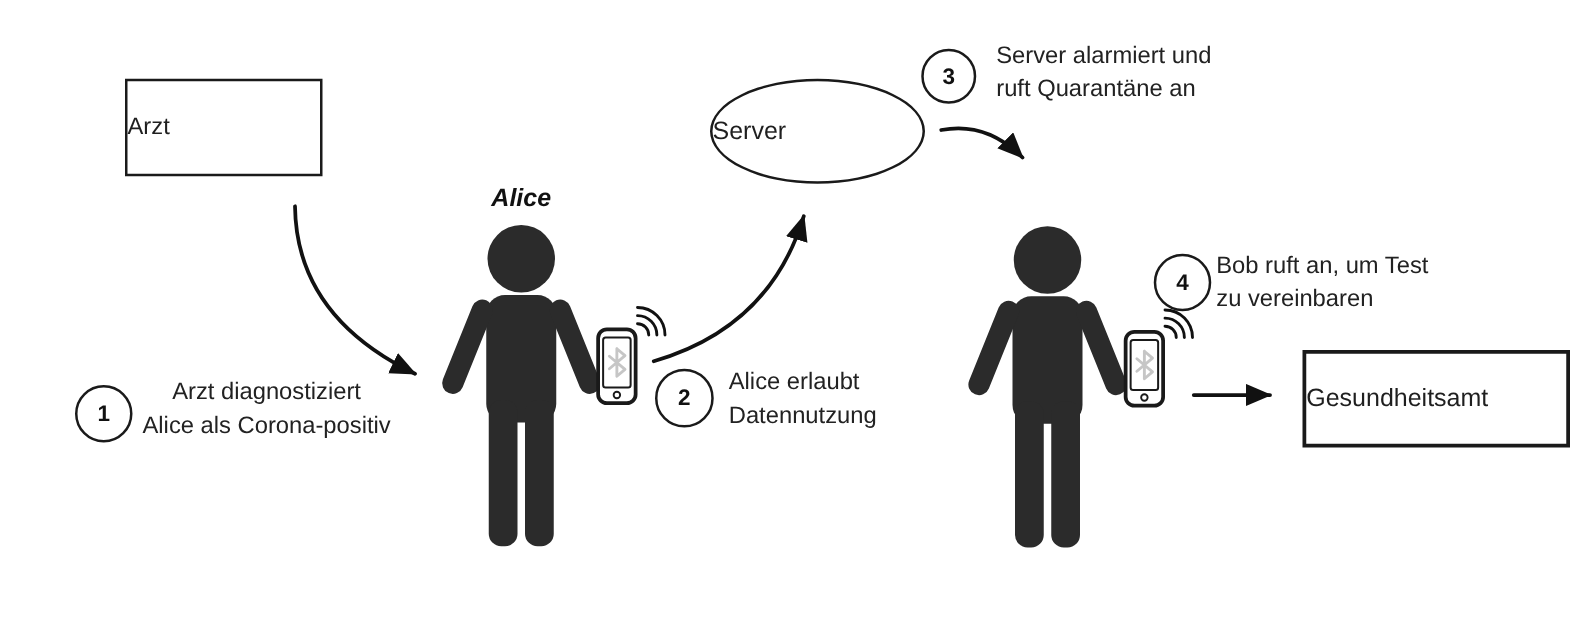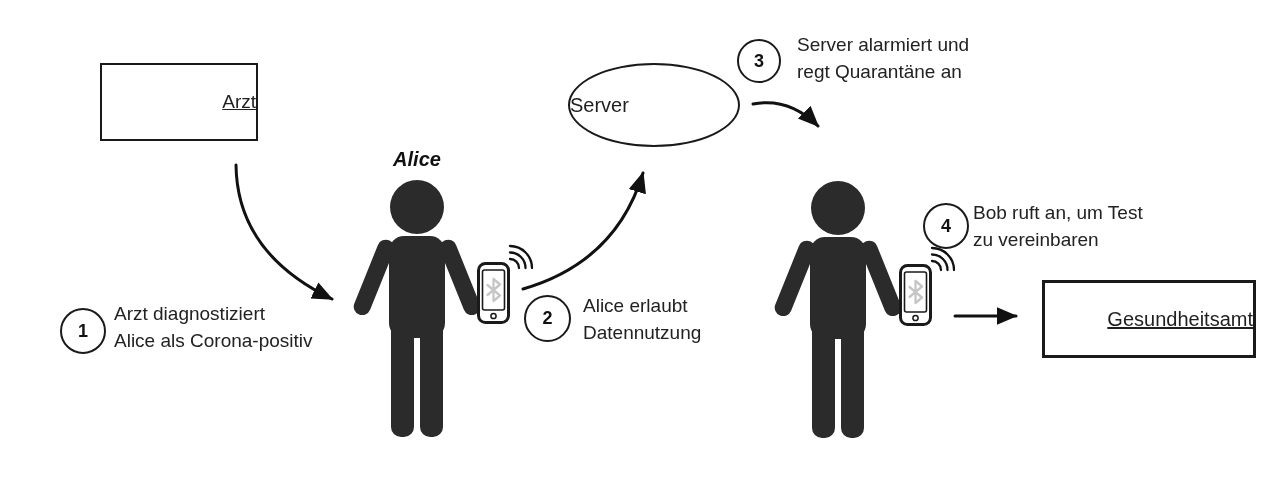--- a/index.html
+++ b/index.html
@@ -22,25 +22,24 @@
     z-index: 1;
   }
   .abs { position: absolute; z-index: 2; }
 
   
   .node-rect {
     background: #ffffff;
     border: 2px solid #1a1a1a;
     display: flex;
     align-items: center;
-    justify-content: flex-end;
+    justify-content: flex-start;
     font-size: 19px;
     color: #1f1f1f;
     box-sizing: border-box;
-    text-decoration: underline;
   }
   .node-ellipse {
     background: #ffffff;
     border: 2.5px solid #1a1a1a;
     border-radius: 50%;
     display: flex;
     align-items: center;
     font-size: 20px;
     color: #1f1f1f;
     box-sizing: border-box;
@@ -73,21 +72,21 @@
     color: #111;
     box-sizing: border-box;
   }
   .step-text {
     font-size: 19px;
     line-height: 27px;
     color: #222;
     white-space: pre-line;
   }
   #step1-circle { left: 60px;  top: 308px; width: 46px; height: 46px; }
-  #step1-text   { left: 114px; top: 300px; }
+  #step1-text   { left: 114px; top: 300px; text-align: center; }
   #step2-circle { left: 524px; top: 295px; width: 47px; height: 47px; }
   #step2-text   { left: 583px; top: 292px; }
   #step3-circle { left: 737px; top: 39px;  width: 44px; height: 44px; }
   #step3-text   { left: 797px; top: 31px;  }
   #step4-circle { left: 923px; top: 203px; width: 46px; height: 46px; }
   #step4-text   { left: 973px; top: 199px; }
 </style>
 </head>
 <body>
 
@@ -160,21 +159,21 @@
   <div class="abs step-circle" id="step2-circle">
     <span>2</span>
   </div>
   <div class="abs step-text" id="step2-text">Alice erlaubt
 Datennutzung</div>
 
   <div class="abs step-circle" id="step3-circle">
     <span>3</span>
   </div>
   <div class="abs step-text" id="step3-text">Server alarmiert und
-regt Quarantäne an</div>
+ruft Quarantäne an</div>
 
   <div class="abs step-circle" id="step4-circle">
     <span>4</span>
   </div>
   <div class="abs step-text" id="step4-text">Bob ruft an, um Test
 zu vereinbaren</div>
 
 </div>
 
 </body></html>

